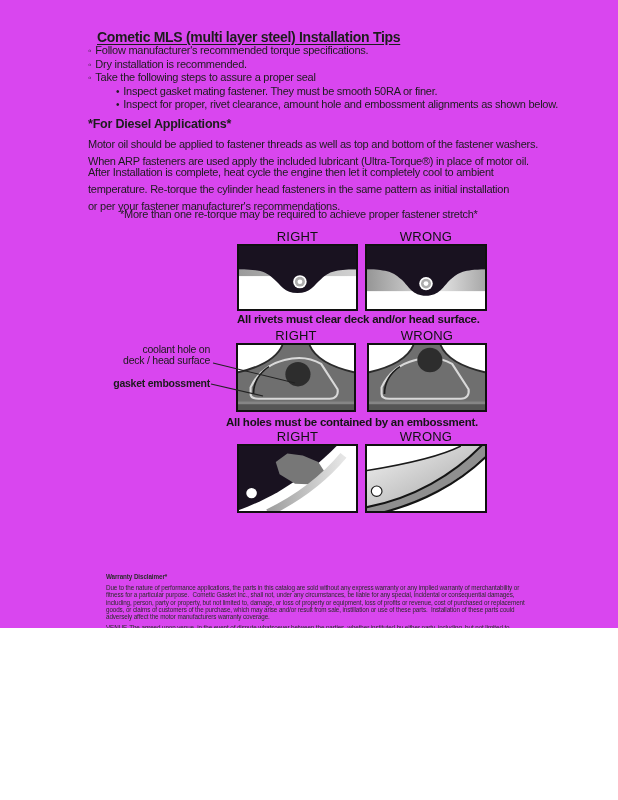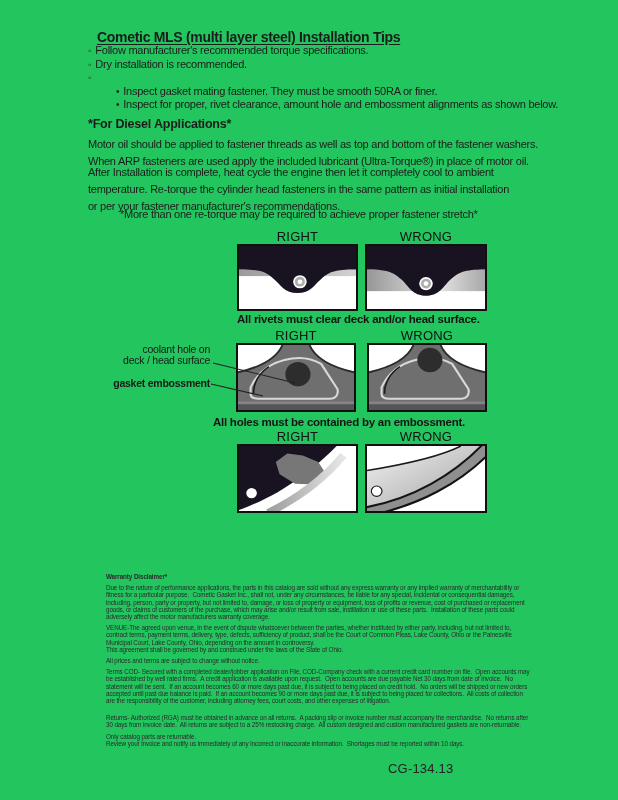--- a/index.html
+++ b/index.html
@@ -1,16 +1,16 @@
 <!DOCTYPE html>
 <html><head>
 <meta charset="utf-8">
 <style>
   html,body{margin:0;padding:0;background:#ffffff;}
-  .page{position:relative;width:618px;height:800px;background:#22c55e;overflow:hidden;
+  .page{position:relative;width:618px;height:628px;background:#d946ef;overflow:hidden;
         font-family:"Liberation Sans", sans-serif;color:#1c1c1c;}
   .abs{position:absolute;}
   .pre{white-space:pre;}
   .title{left:97px;top:29px;font-size:14px;font-weight:bold;letter-spacing:-0.3px;
          text-decoration:underline;text-underline-offset:2px;}
   .tips{left:88px;top:44px;font-size:11px;letter-spacing:-0.25px;}
   .tip{display:flex;gap:4px;line-height:13.5px;}
   .tip .b{font-size:10px;line-height:13.5px;}
   .tip.sub{margin-left:28px;}
   .diesel-h{left:88px;top:117px;font-size:12.5px;font-weight:bold;letter-spacing:-0.2px;}
@@ -38,20 +38,21 @@
     <div class="tip">
       <span class="b">◦</span>
       <span>Follow manufacturer's recommended torque specifications.</span>
     </div>
     <div class="tip">
       <span class="b">◦</span>
       <span>Dry installation is recommended.</span>
     </div>
     <div class="tip">
       <span class="b">◦</span>
+      <span>Take the following steps to assure a proper seal</span>
     </div>
     <div class="tip sub">
       <span class="b">•</span>
       <span>Inspect gasket mating fastener.  They must be smooth 50RA or finer.</span>
     </div>
     <div class="tip sub">
       <span class="b">•</span>
       <span>Inspect for proper, rivet clearance, amount hole and embossment alignments as shown below.</span>
     </div>
   </div>
@@ -136,21 +137,21 @@
       <path d="M16,52 C16,40 22,30 32,23" fill="none" stroke="#1e1e1e" stroke-width="1.8"></path>
       <circle cx="63" cy="16" r="13" fill="#2d2d2d"></circle>
     </svg>
   </div>
 
   <svg class="abs leader" style="left:205px;top:350px;" width="110" height="55" viewBox="0 0 110 55">
     <line x1="8" y1="13" x2="90" y2="33" stroke="#222" stroke-width="1.1"></line>
     <line x1="6" y1="34" x2="58" y2="46" stroke="#222" stroke-width="1.1"></line>
   </svg>
 
-  <div class="abs caption" style="left:181px;top:416px;width:316px;text-align:center;">All holes must be contained by an embossment.</div>
+  <div class="abs caption" style="left:194px;top:416px;width:316px;text-align:center;">All holes must be contained by an embossment.</div>
 
   <div class="abs fig-label" style="left:237px;top:429px;width:121px;">RIGHT</div>
   <div class="abs fig-label" style="left:365px;top:429px;width:122px;">WRONG</div>
 
   <div class="abs fig-box" style="left:237px;top:444px;width:121px;height:69px;">
     <svg viewBox="0 0 121 69" preserveAspectRatio="none">
       <defs>
         <linearGradient id="g3" x1="0" y1="0" x2="1" y2="0">
           <stop offset="0" stop-color="#9d9d9d"></stop>
             <stop offset="1" stop-color="#e6e6e6"></stop>

